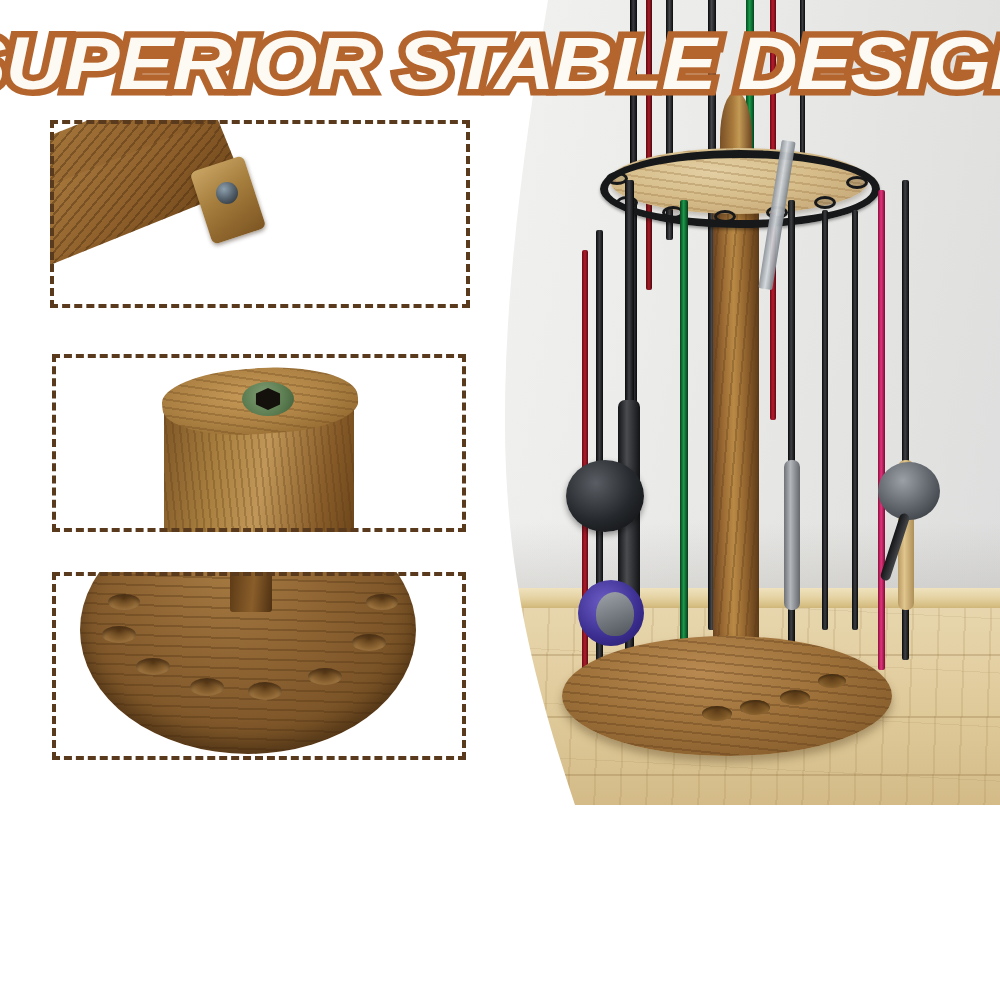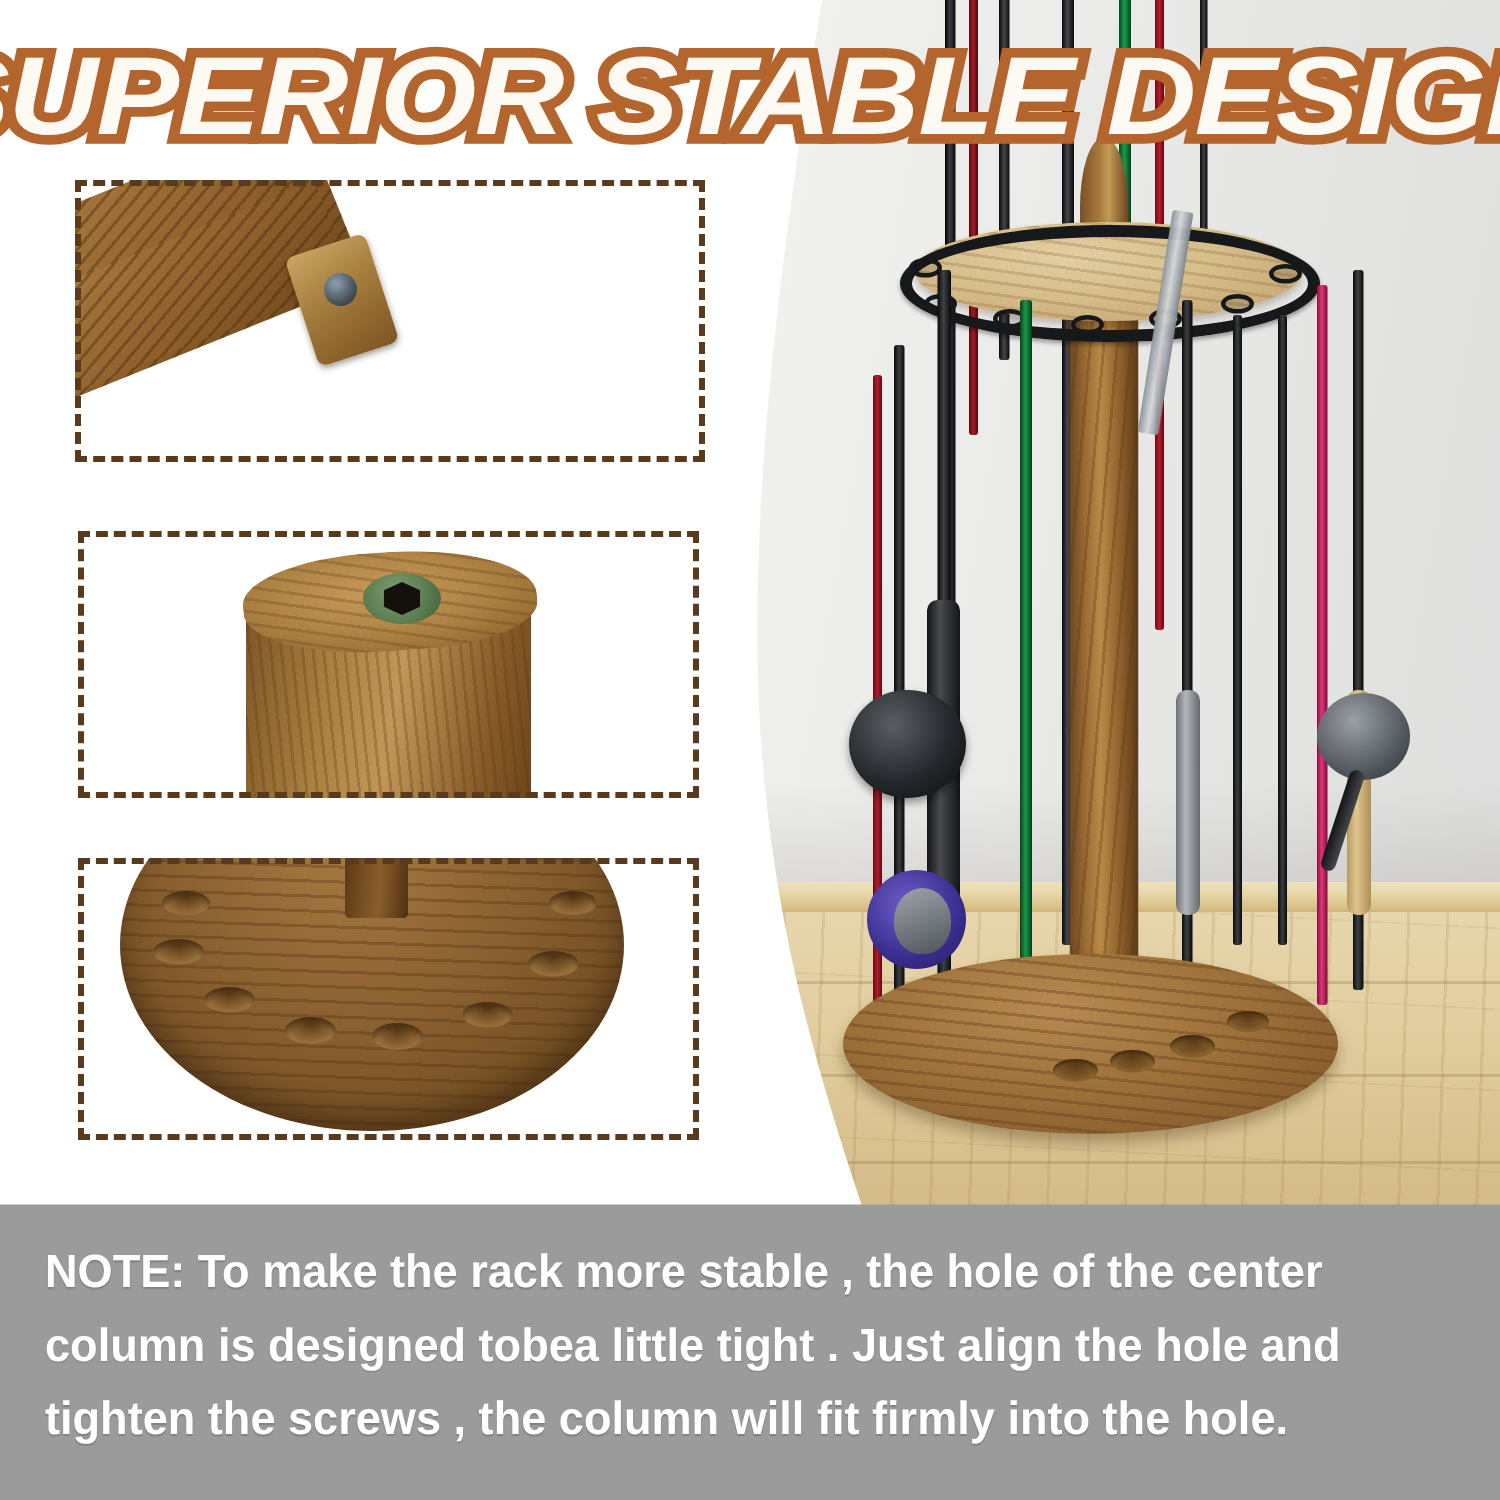--- a/index.html
+++ b/index.html
@@ -226,17 +226,14 @@
       <div class="cup" style="left:84px;top:86px;width:34px;height:17px;"></div>
       <div class="cup" style="left:138px;top:106px;width:34px;height:18px;"></div>
       <div class="cup" style="left:196px;top:110px;width:34px;height:18px;"></div>
       <div class="cup" style="left:256px;top:96px;width:34px;height:17px;"></div>
       <div class="cup" style="left:300px;top:62px;width:34px;height:17px;"></div>
       <div class="cup" style="left:314px;top:22px;width:32px;height:16px;"></div>
     </div>
     <div class="dash" style="inset:0;"></div>
   </div>
 
-  <div class="note-band">
-    <div class="note-text">NOTE: To make the rack more stable , the hole of the center column is designed tobea little tight . Just align the hole and tighten the screws , the column will fit firmly into the hole.</div>
-  </div>
 
 </div>
 
 </body></html>

